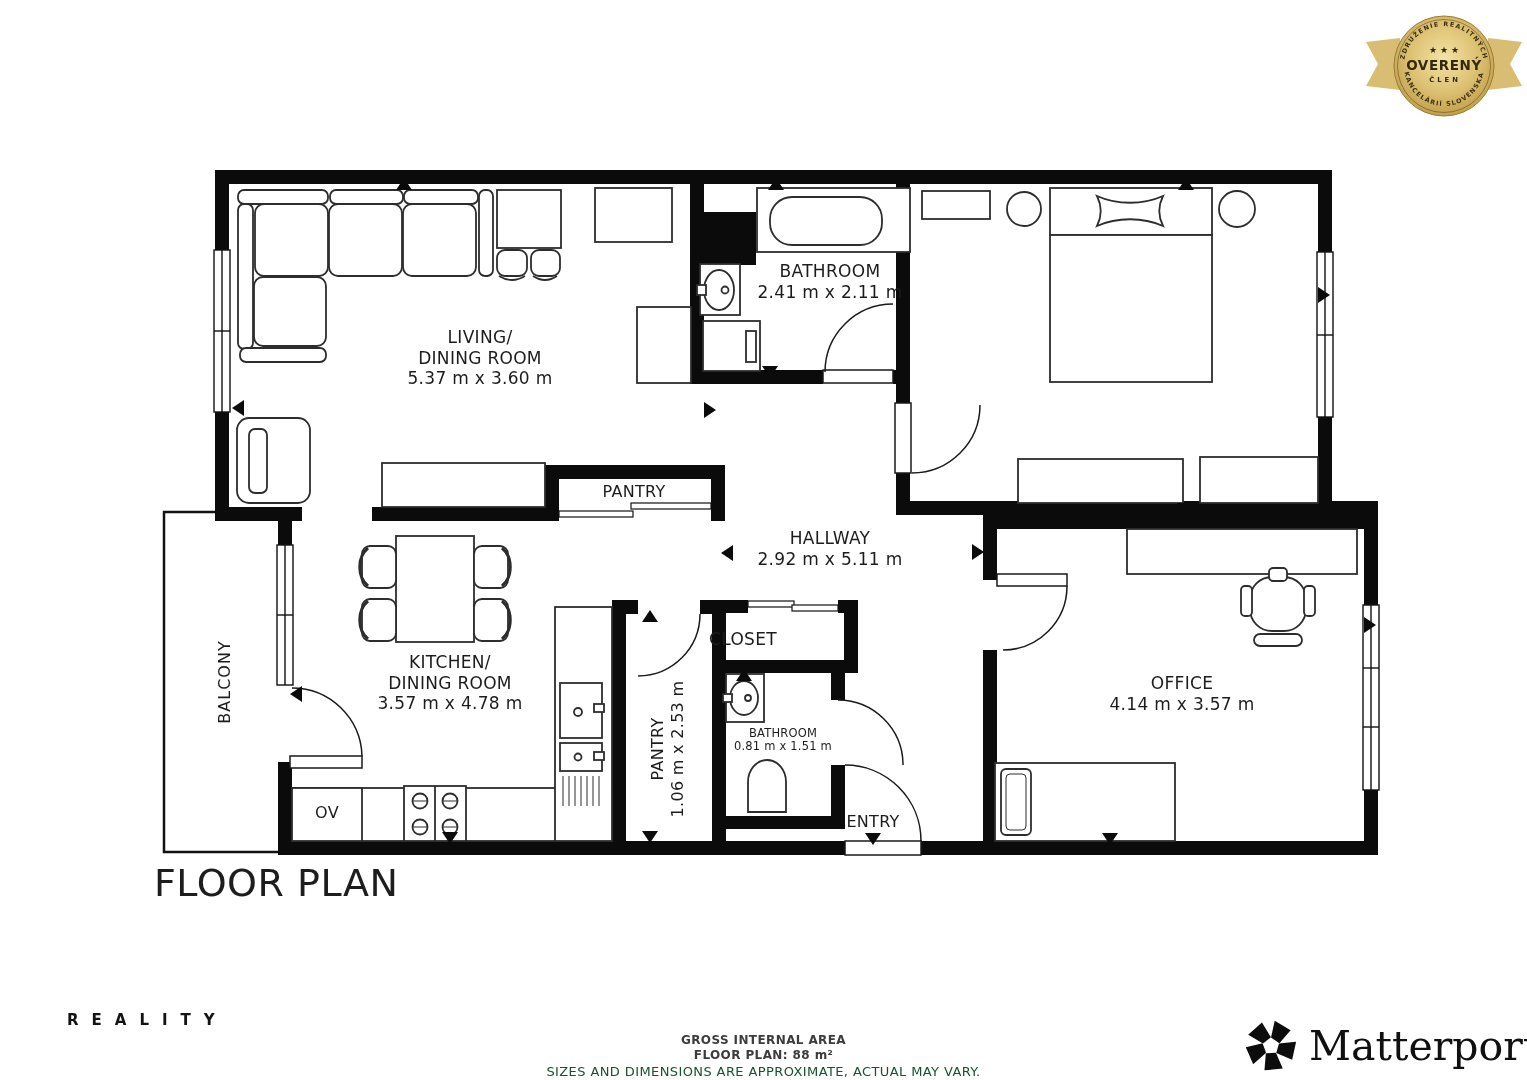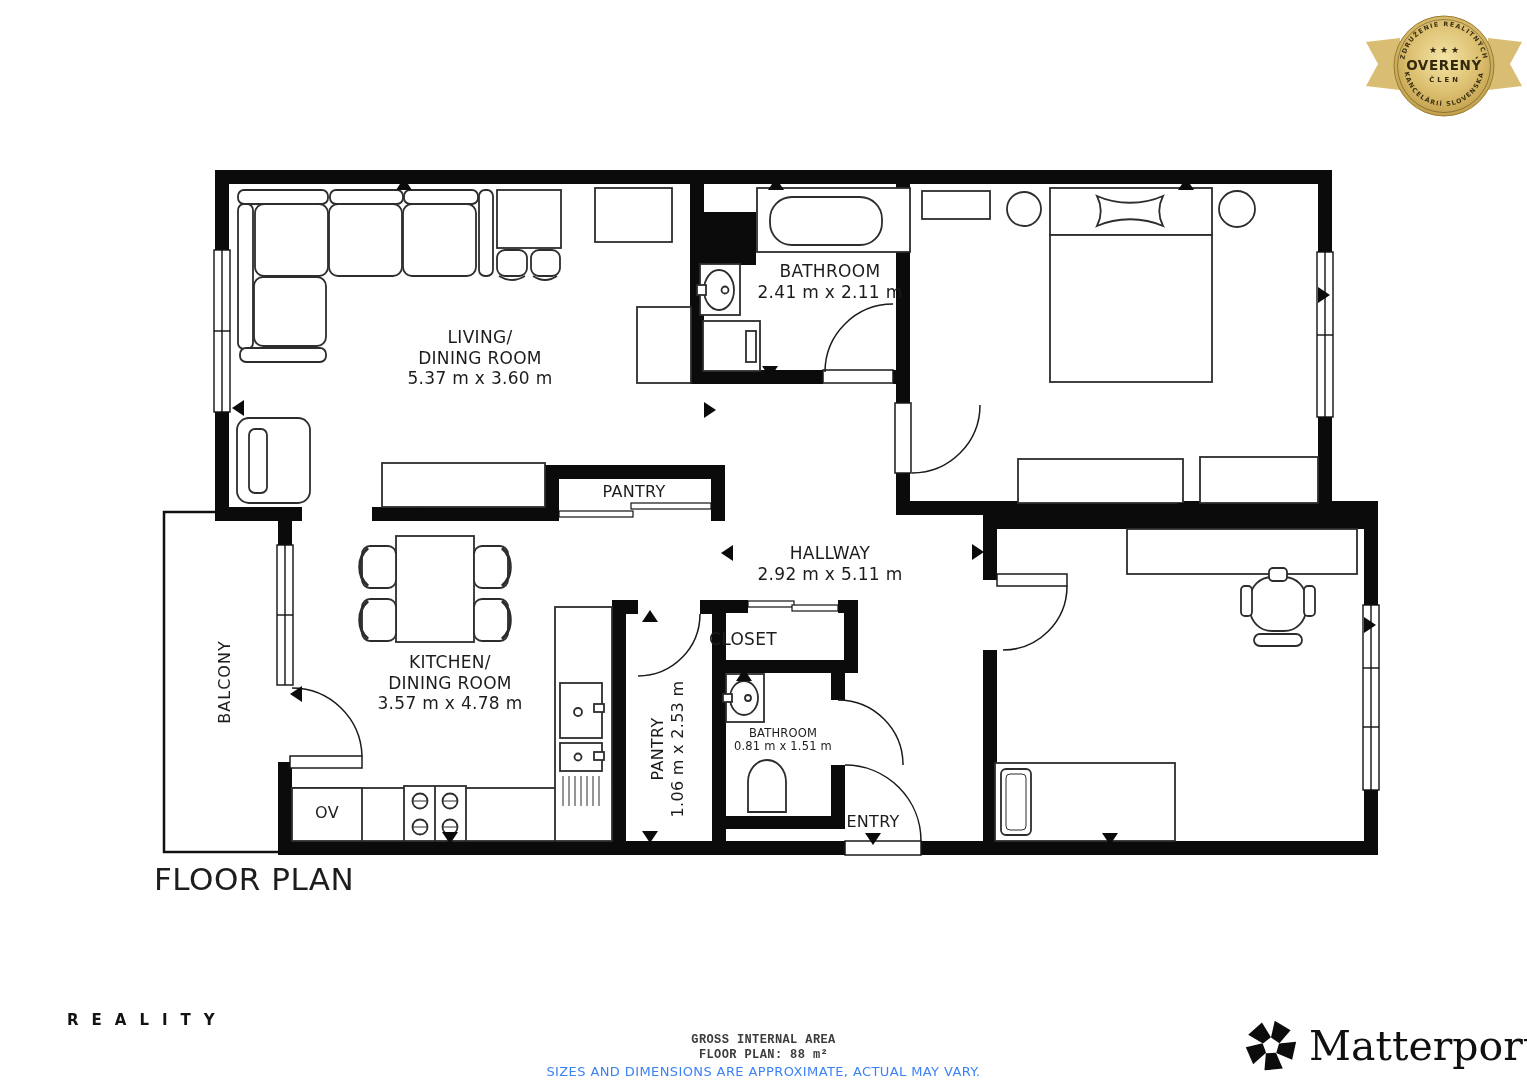--- a/index.html
+++ b/index.html
@@ -4,25 +4,25 @@
 <style>
   html,body{margin:0;padding:0;background:#ffffff;}
   #stage{position:relative;width:1527px;height:1080px;background:#fff;overflow:hidden;
          font-family:"DejaVu Sans","Liberation Sans",sans-serif;}
   #plan-svg{position:absolute;left:0;top:0;}
   .lbl{position:absolute;text-align:center;font-size:17px;line-height:1.22;color:#1c1c1c;
        letter-spacing:.3px;white-space:nowrap;}
   .lbl.small{font-size:11.5px;line-height:1.15;letter-spacing:.2px;}
   .lbl.mid{font-size:16px;}
   .rot{transform:rotate(-90deg);transform-origin:center center;}
-  #floorplan-heading{position:absolute;left:154px;top:861px;font-size:31px;color:#1d1d1d;
+  #floorplan-heading{position:absolute;left:154px;top:861px;font-size:38px;color:#1d1d1d;
        letter-spacing:.5px;}
   #footer-area{position:absolute;left:0;right:0;top:1032px;text-align:center;}
-  #footer-area .b{font-size:12px;font-weight:600;color:#3c3c3c;letter-spacing:.4px;margin:1px 0;font-family:Liberation Mono, monospace;}
-  #footer-area .dim{font-size:13px;color:#3b82f6;letter-spacing:.4px;margin-top:2px;}
+  #footer-area .b{font-size:12px;font-weight:600;color:#3c3c3c;letter-spacing:.4px;margin:1px 0;}
+  #footer-area .dim{font-size:13px;color:#14532d;letter-spacing:.4px;margin-top:2px;}
   #brand{position:absolute;left:25px;top:992px;color:#131313;}
   #brand .main{font-size:62px;font-weight:bold;letter-spacing:2px;line-height:1;}
   #brand .sub{font-size:15px;font-weight:bold;letter-spacing:13px;margin-top:19px;padding-left:42px;}
   #matterport{position:absolute;left:1243px;top:1018px;display:flex;align-items:center;color:#101010;}
   #matterport .word{font-family:"DejaVu Serif","Liberation Serif",serif;font-size:41px;margin-left:10px;}
   #badge-svg{position:absolute;left:1358px;top:6px;}
   .badge-title{font-size:13.5px;font-weight:bold;letter-spacing:.6px;fill:#33290f;}
   .badge-sub{font-size:6.8px;letter-spacing:3px;fill:#33290f;font-weight:bold;}
   .badge-arc{font-size:6.3px;letter-spacing:1.3px;fill:#3a2f12;font-weight:bold;}
   .badge-stars{font-size:9px;fill:#33290f;}
@@ -294,21 +294,21 @@
   <div class="lbl" style="left:730px;top:261px;width:200px">
     <div>BATHROOM</div>
     <div>2.41 m x 2.11 m</div>
   </div>
 
 
   <div class="lbl mid" style="left:559px;top:482px;width:150px">
     <div>PANTRY</div>
   </div>
 
-  <div class="lbl" style="left:730px;top:543px;width:200px">
+  <div class="lbl" style="left:730px;top:528px;width:200px">
     <div>HALLWAY</div>
     <div>2.92 m x 5.11 m</div>
   </div>
 
   <div class="lbl" style="left:350px;top:652px;width:200px">
     <div>KITCHEN/</div>
     <div>DINING ROOM</div>
     <div>3.57 m x 4.78 m</div>
   </div>
 
@@ -319,20 +319,24 @@
   <div class="lbl mid rot" style="left:593px;top:729px;width:150px;height:40px">
     <div>PANTRY</div>
     <div>1.06 m x 2.53 m</div>
   </div>
 
   <div class="lbl small" style="left:723px;top:727px;width:120px">
     <div>BATHROOM</div>
     <div>0.81 m x 1.51 m</div>
   </div>
 
+  <div class="lbl" style="left:1082px;top:673px;width:200px">
+    <div>OFFICE</div>
+    <div>4.14 m x 3.57 m</div>
+  </div>
 
   <div class="lbl mid rot" style="left:165px;top:672px;width:120px;height:20px;letter-spacing:1px">
     <div>BALCONY</div>
   </div>
 
   <div class="lbl mid" style="left:823px;top:812px;width:100px">
     <div>ENTRY</div>
   </div>
 
   <div class="lbl mid" style="left:302px;top:803px;width:50px">

